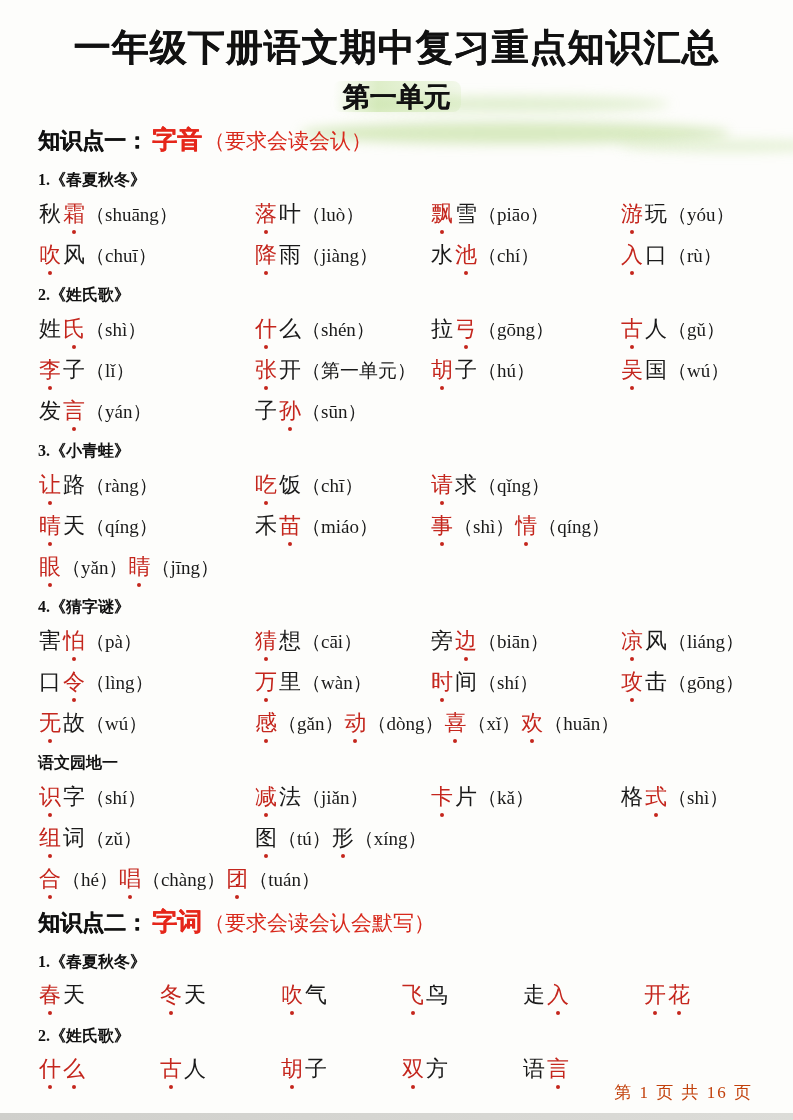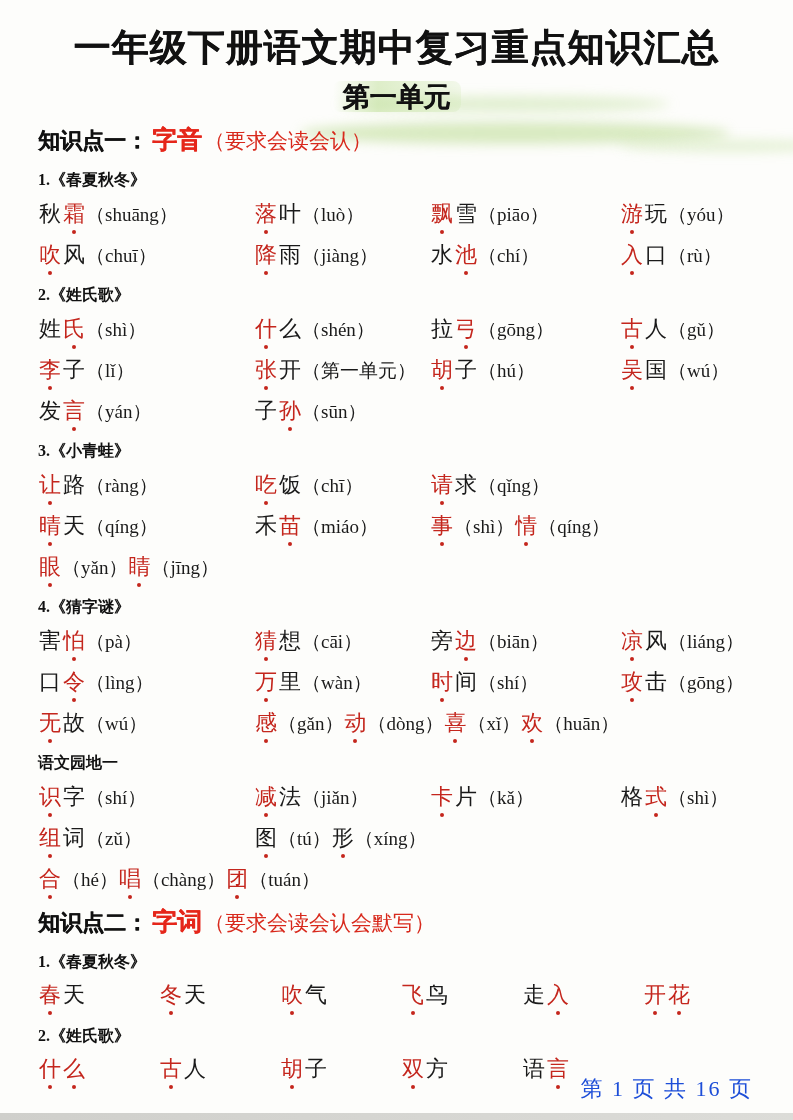--- a/index.html
+++ b/index.html
@@ -61,21 +61,21 @@
   .hz.d::after{
     content:"";position:absolute;left:50%;bottom:-5px;transform:translateX(-50%);
     width:4px;height:4px;border-radius:50%;background:#c4261d;
   }
   .py{font-size:19px;color:#1a1a1a;}
 
   .kp2 .word-row{margin:4px 0 10px 0;}
 
   .footer{
     position:absolute;right:40px;bottom:16px;
-    font-size:22px;color:#1d4ed8;z-index:2;letter-spacing:2px;margin-top:22px;
+    font-size:17px;color:#c2410c;z-index:2;letter-spacing:2px;margin-top:22px;
   }
   .bottom-band{
     position:absolute;left:0;right:0;bottom:0;height:7px;
     background:linear-gradient(to right,#cfcfcb,#dcdcd8);z-index:3;
   }
 </style>
 </head>
 <body>
 
 <div class="swoosh swoosh1"></div>

